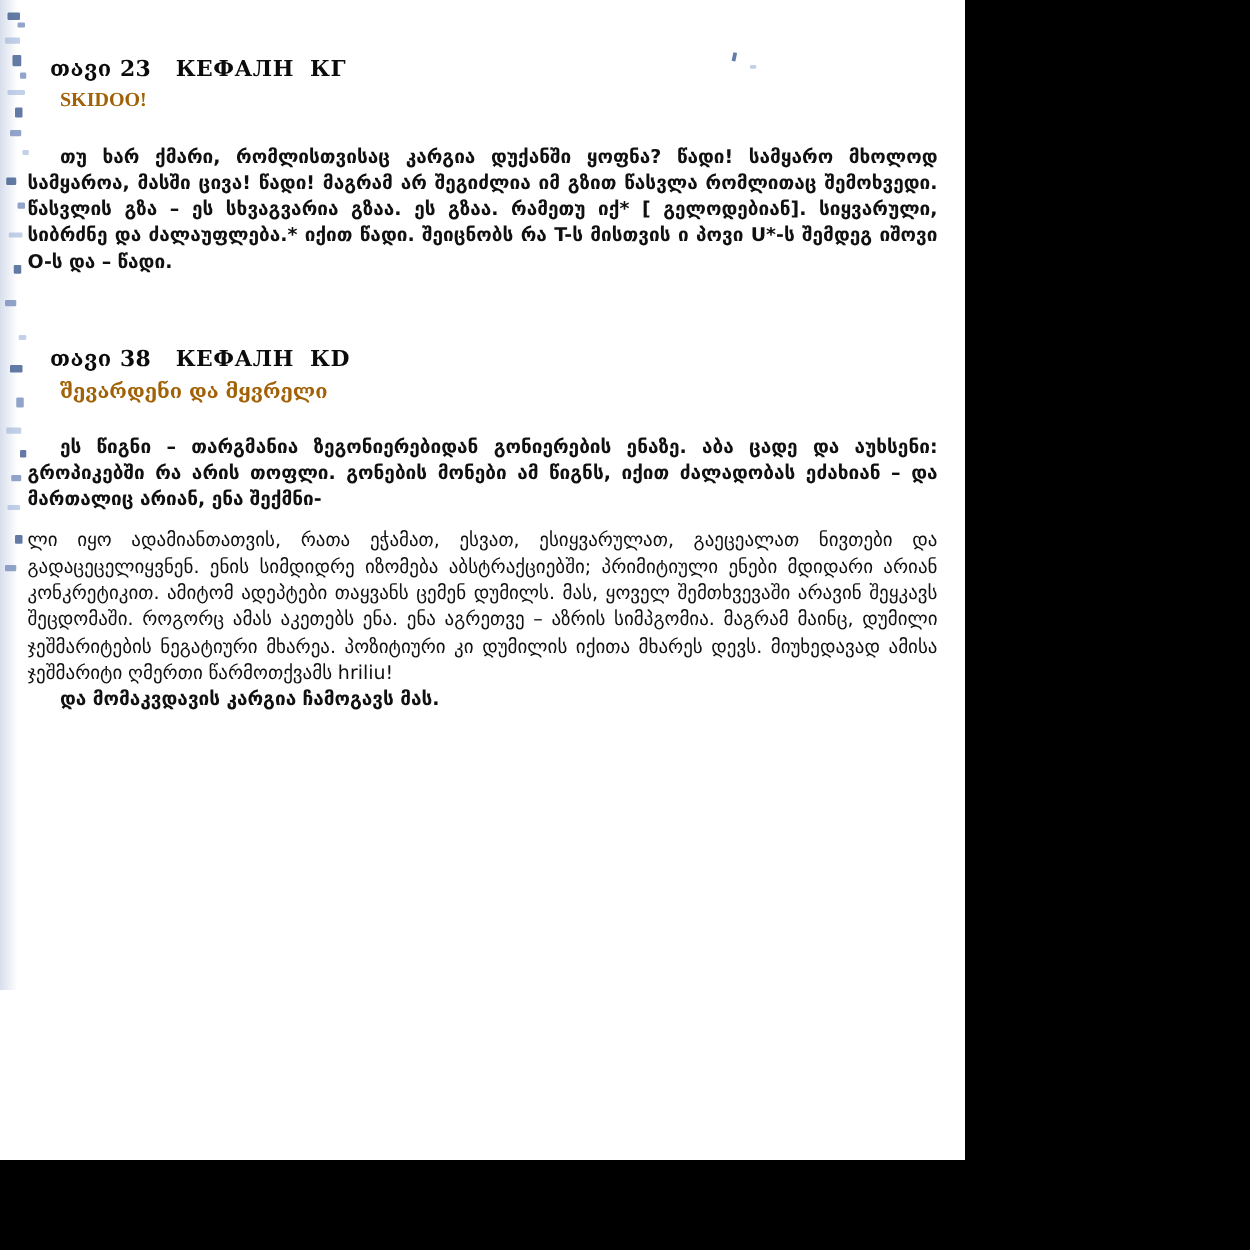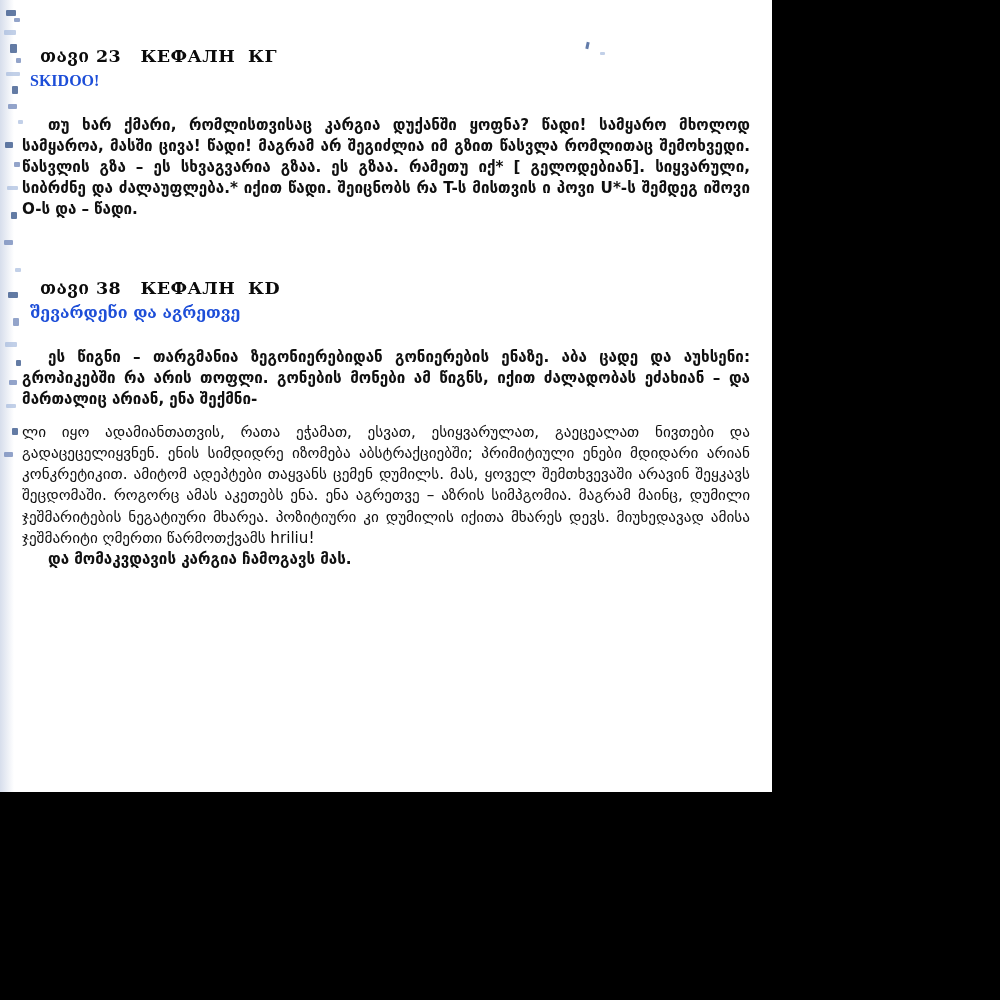--- a/index.html
+++ b/index.html
@@ -14,21 +14,21 @@
     position: relative;
     width: 1000px;
     height: 1000px;
     background: #000000;
   }
   .scan-sheet {
     position: absolute;
     left: 0;
     top: 0;
     width: 772px;
-    height: 792px;
+    height: 928px;
     background: #ffffff;
     overflow: hidden;
   }
   .scan-inner {
     position: absolute;
     left: 0;
     top: 0;
     width: 772px;
     height: 792px;
     padding: 0;
@@ -49,22 +49,22 @@
     font-weight: 700;
     letter-spacing: 0.4px;
     margin: 0 0 2px 18px;
     color: #0b0b0b;
     white-space: pre;
   }
   .chapter-sub {
     font-family: "DejaVu Serif", serif;
     font-size: 16px;
     font-weight: 700;
-    margin: 0 0 0 8px;
-    color: #1d4ed8;
+    margin: 0 0 0 26px;
+    color: #a16207;
   }
   .chapter-sub.latin { font-family: "Liberation Serif", serif; }
   .para {
     margin: 0;
     text-align: justify;
     text-justify: inter-word;
     word-spacing: -0.2px;
   }
   .para.indent { text-indent: 26px; font-weight: bold; }
   .spacer-sm { height: 12px; }
@@ -143,21 +143,21 @@
         </div>
 
         <div class="spacer-md"></div>
 
         <p class="para indent">თუ ხარ ქმარი, რომლისთვისაც კარგია დუქანში ყოფნა? წადი! სამყარო მხოლოდ სამყაროა, მასში ცივა! წადი! მაგრამ არ შეგიძლია იმ გზით წასვლა რომლითაც შემოხვედი. წასვლის გზა – ეს სხვაგვარია გზაა. ეს გზაა. რამეთუ იქ* [ გელოდებიან]. სიყვარული, სიბრძნე და ძალაუფლება.* იქით წადი. შეიცნობს რა T-ს მისთვის ი პოვი U*-ს შემდეგ იშოვი O-ს და – წადი.</p>
 
         <div class="spacer-lg"></div>
 
         <div class="block-2">
           <div class="chapter-head">თავი 38   КЕФАЛН  КD</div>
-          <div class="chapter-sub">შევარდენი და აგრეთვე</div>
+          <div class="chapter-sub">შევარდენი და მყვრელი</div>
         </div>
 
         <div class="spacer-md"></div>
 
         <p class="para indent">ეს წიგნი – თარგმანია ზეგონიერებიდან გონიერების ენაზე. აბა ცადე და აუხსენი: გროპიკებში რა არის თოფლი. გონების მონები ამ წიგნს, იქით ძალადობას ეძახიან – და მართალიც არიან, ენა შექმნი-</p>
 
         <div class="spacer-sm"></div>
 
         <p class="para">ლი იყო ადამიანთათვის, რათა ეჭამათ, ესვათ, ესიყვარულათ, გაეცეალათ ნივთები და გადაცეცელიყვნენ. ენის სიმდიდრე იზომება აბსტრაქციებში; პრიმიტიული ენები მდიდარი არიან კონკრეტიკით. ამიტომ ადეპტები თაყვანს ცემენ დუმილს. მას, ყოველ შემთხვევაში არავინ შეყკავს შეცდომაში. როგორც ამას აკეთებს ენა. ენა აგრეთვე – აზრის სიმპგომია. მაგრამ მაინც, დუმილი ჯეშმარიტების ნეგატიური მხარეა. პოზიტიური კი დუმილის იქითა მხარეს დევს. მიუხედავად ამისა ჯეშმარიტი ღმერთი წარმოთქვამს hriliu!</p>
 

